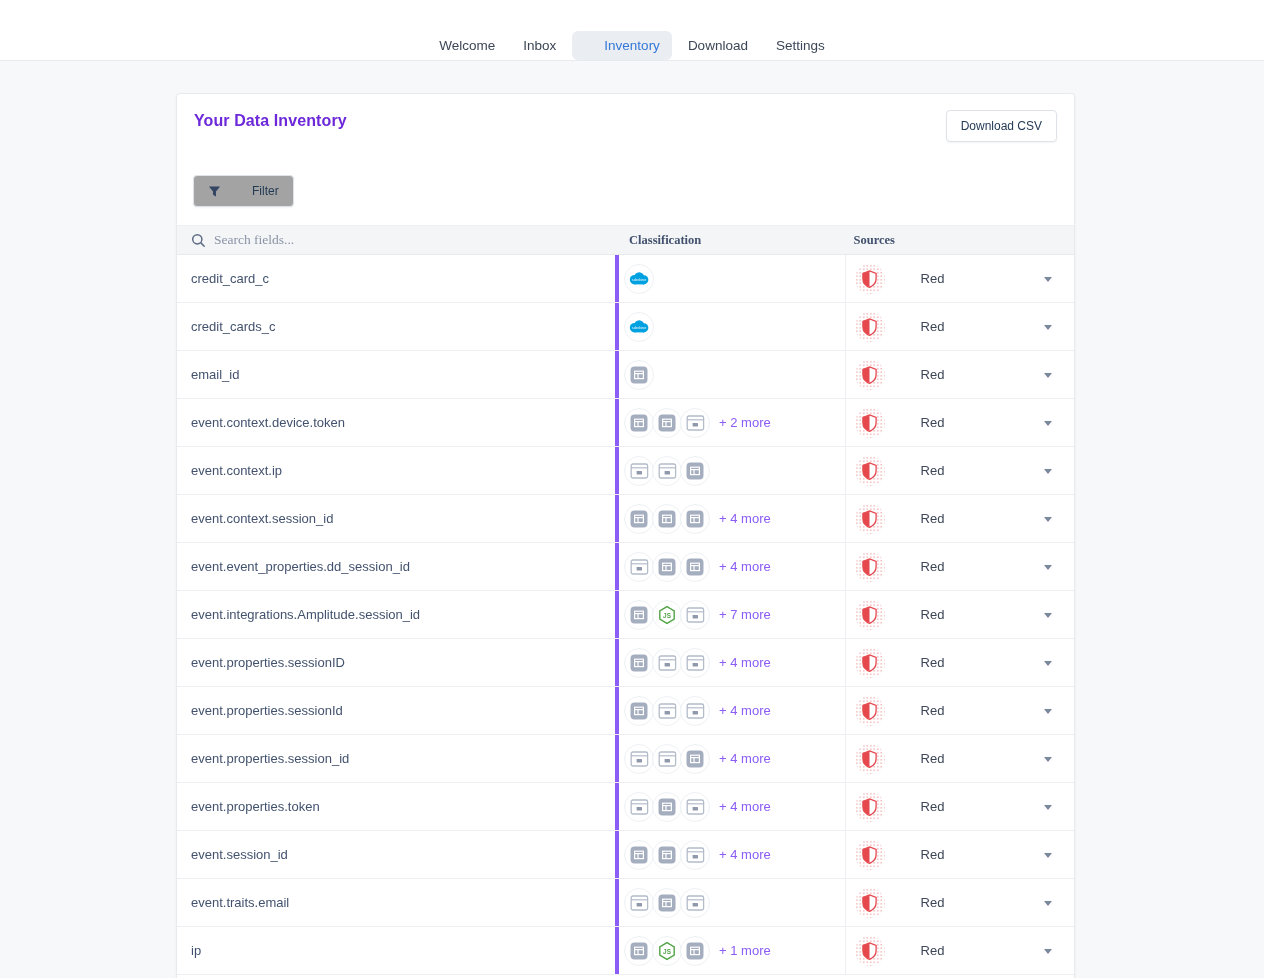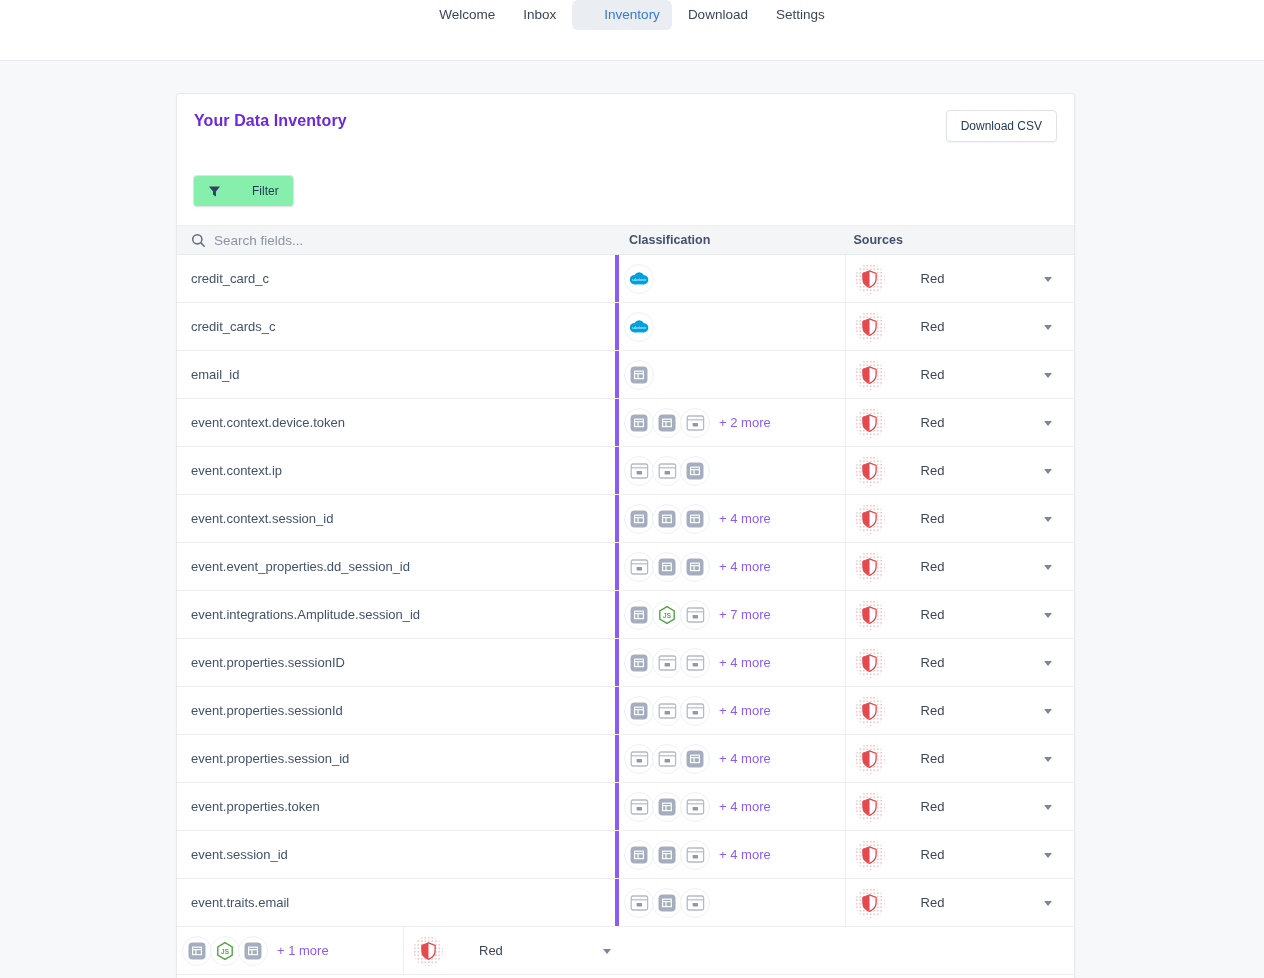--- a/index.html
+++ b/index.html
@@ -7,21 +7,21 @@
   body {
     background: #f7f8f9;
     font-family: "Liberation Sans", sans-serif;
     position: relative;
   }
 
   
   .topnav {
     position: absolute; top: 0; left: 0; right: 0; height: 61px;
     background: #ffffff; border-bottom: 1px solid #e7eaee;
-    display: flex; align-items: flex-start; justify-content: center; gap: 4px;
+    display: flex; align-items: flex-end; justify-content: center; gap: 4px;
   }
   .nav-tab {
     font-family: inherit; font-size: 13.5px; color: #3c4656;
     background: none; border: none; padding: 8px 12px; border-radius: 6px;
     cursor: pointer; line-height: 1;
   }
   .nav-tab.active { color: #3479d9; background: #eaedf1; padding-left: 32px; }
 
   
   .card {
@@ -34,27 +34,27 @@
     font-size: 16px; font-weight: 700; color: #6d28d9; letter-spacing: .1px;
   }
   .btn {
     font-family: inherit; font-size: 12px; color: #243b55;
     background: #ffffff; border: 1px solid #dfe3e8; border-radius: 4px;
     padding: 0 14px; height: 32px; cursor: pointer;
     box-shadow: 0 1px 2px rgba(23,43,77,.06);
     display: inline-flex; align-items: center; gap: 8px;
   }
   .btn-download { position: absolute; right: 17px; top: 16px; }
-  .btn-filter { position: absolute; left: 16px; top: 81px; background: #86efac; gap: 31px; }
+  .btn-filter { position: absolute; left: 16px; top: 81px; background: #a3a3a3; gap: 31px; }
 
   
   .table { position: absolute; left: 0; right: 0; top: 131px; }
   .thead {
     height: 30px; background: #f4f5f7; display: flex; align-items: stretch;
-    border-bottom: 1px solid #e8ebee; border-top: 1px solid #eef0f3;
+    border-bottom: 1px solid #e8ebee; border-top: 1px solid #eef0f3; font-family: Liberation Serif, serif;
   }
   .th { display: flex; align-items: center; font-size: 13px; color: #42526e; }
   .col1 { width: 443px; }
   .col2 { width: 227px; }
   .col3 { width: 229px; }
   .th.col1 { padding-left: 14px; gap: 8px; }
   .th.col2 { padding-left: 6px; font-weight: 700; font-size: 12.5px; }
   .th.col3 { padding-left: 10px; font-weight: 700; font-size: 12.5px; }
   .search-input {
     border: none; background: transparent; outline: none;
@@ -655,20 +655,21 @@
                   <path d="M8 0.9 L14.6 3.4 V8.8 C14.6 13.3 11.6 15.9 8 17.4 C4.4 15.9 1.4 13.3 1.4 8.8 V3.4 Z" fill="#ffffff" stroke="#e5484d" stroke-width="1.3"></path>
                   <path d="M8 0.9 L1.4 3.4 V8.8 C1.4 13.3 4.4 15.9 8 17.4 Z" fill="#e5484d"></path>
                 </svg>
               </span>
               <span class="class-label">Red</span>
               <span class="caret"></span>
             </div>
           </div>
         </div>
         <div class="row">
+          <div class="cell cell-field">ip</div>
           <div class="cell cell-sources">
             <span class="src-circle">
               <svg width="18" height="18" viewBox="0 0 18 18">
                 <rect x="0.5" y="0.5" width="17" height="17" rx="4" fill="#a5aebf"></rect>
                 <rect x="4.6" y="5.2" width="8.8" height="7.4" fill="none" stroke="#ffffff" stroke-width="1.2"></rect>
                 <line x1="4.6" y1="7.6" x2="13.4" y2="7.6" stroke="#ffffff" stroke-width="1.2"></line>
                 <line x1="8" y1="7.6" x2="8" y2="12.6" stroke="#ffffff" stroke-width="1.2"></line>
               </svg>
             </span>
             <span class="src-circle">

